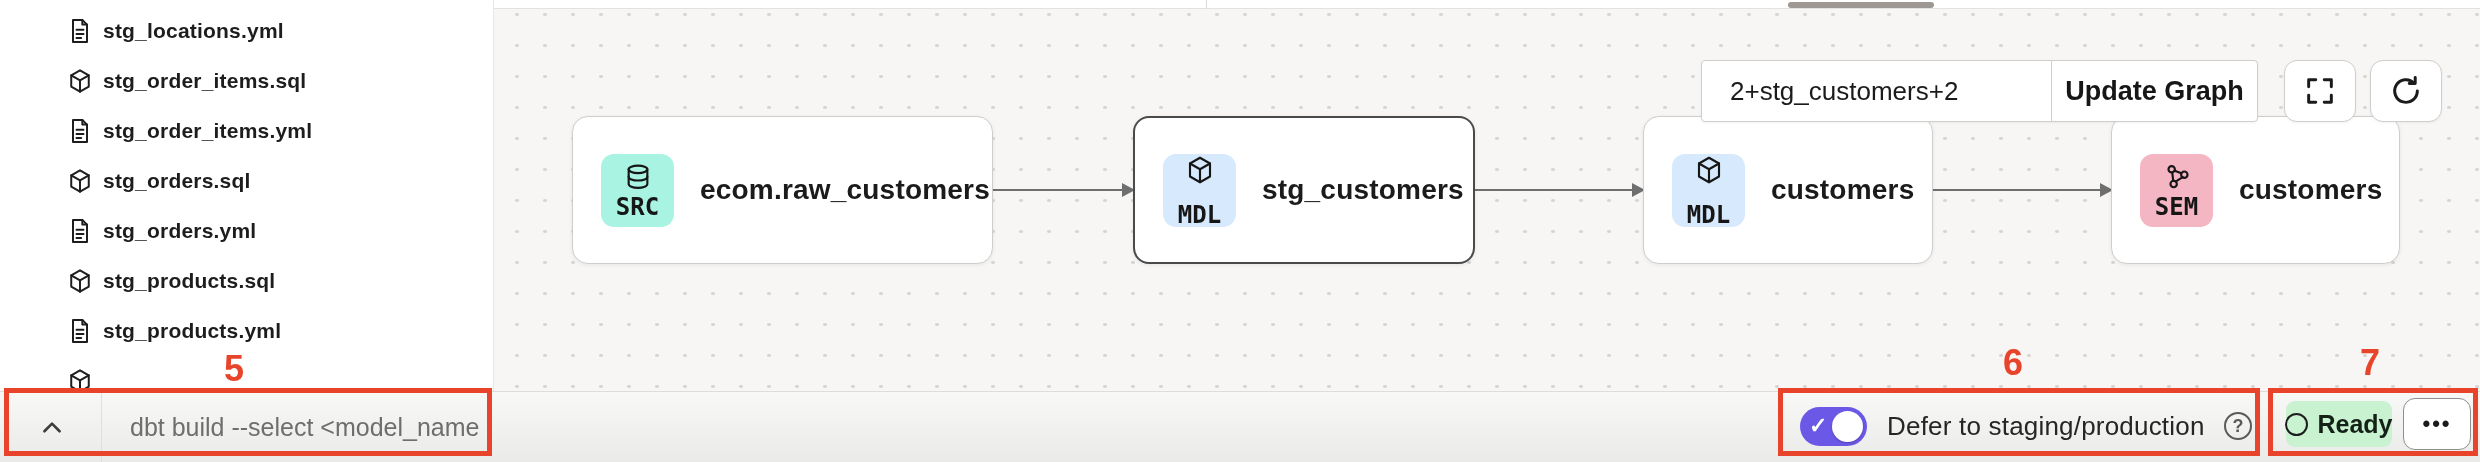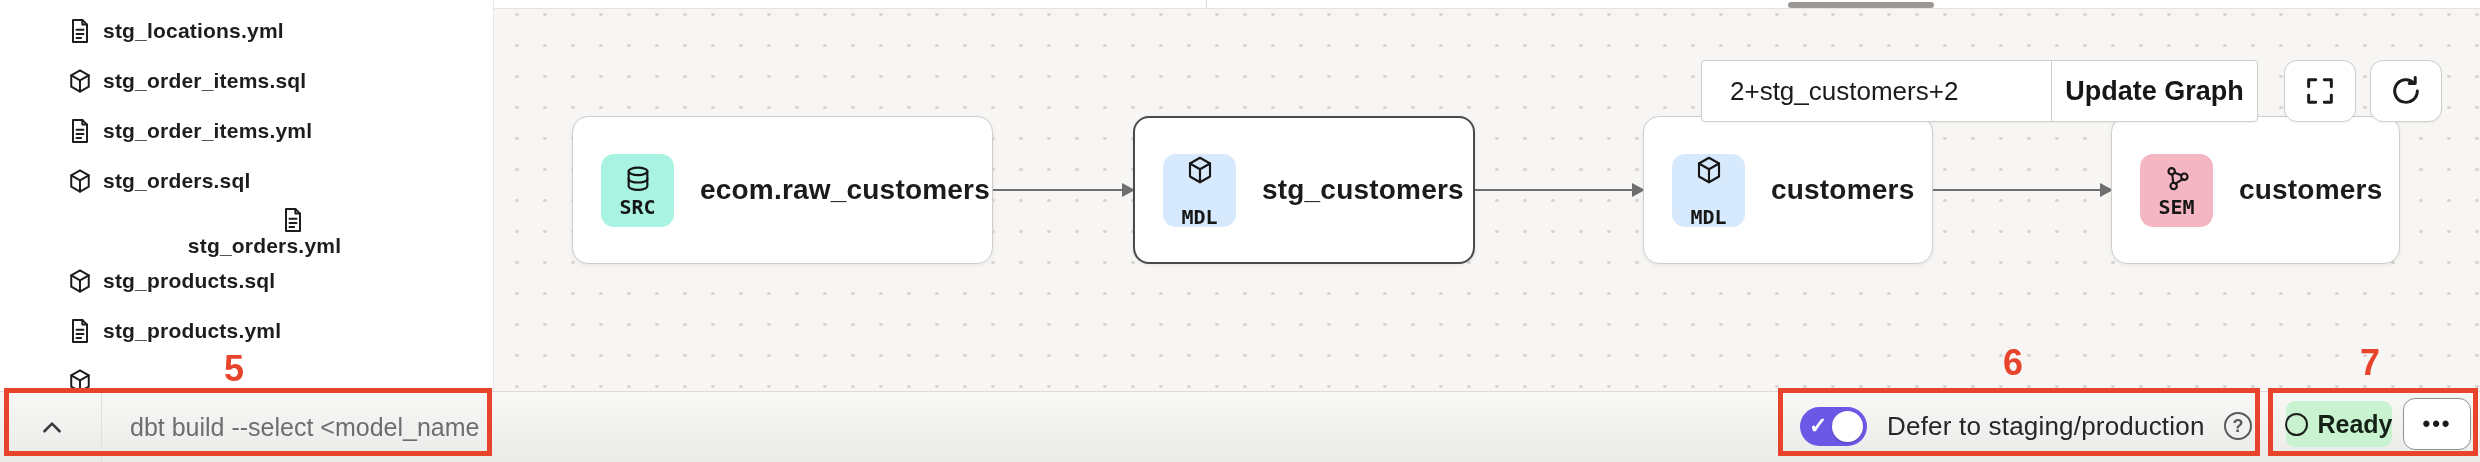--- a/index.html
+++ b/index.html
@@ -33,21 +33,21 @@
   .edge .ah { position:absolute; right:-2px; top:-6px; width:0; height:0;
     border-left:13px solid #6f6f6f; border-top:7px solid transparent; border-bottom:7px solid transparent; }
 
   .node { position:absolute; top:116px; height:148px; background:#ffffff;
     border:1.5px solid #cfcecb; border-radius:16px; display:flex; align-items:center;
     box-shadow:0 1px 4px rgba(0,0,0,.07); cursor:pointer; }
   .node.selected { border:2.5px solid #4a4a4a; }
   .badge { width:73px; height:73px; border-radius:13px; margin-left:28px; flex:none;
     display:flex; flex-direction:column; align-items:center; justify-content:center; gap:1px; }
   .badge svg { width:32px; height:32px; stroke:#161616; fill:none; stroke-width:1.6; stroke-linejoin:round; stroke-linecap:round; }
-  .badge .blabel { font-family:"DejaVu Sans Mono", monospace; font-size:20px; font-weight:600; color:#161616; line-height:1; }
+  .badge .blabel { font-family:"DejaVu Sans Mono", monospace; font-size:24px; font-weight:600; color:#161616; line-height:1; }
   .badge.src { background:#a9f3e2; }
   .badge.mdl { background:#d7e9fc;justify-content:space-between; }
   .badge.sem { background:#f5b6c3; }
   .node-title { margin-left:26px; margin-right:34px; font-size:28px; font-weight:700; color:#1b1b1b; letter-spacing:.2px; white-space:nowrap; }
 
   
   .selector-group { position:absolute; left:1701px; top:60px; width:557px; height:62px;
     background:#ffffff; border:1.5px solid #cfcecb; border-radius:4px;
     display:flex; align-items:stretch; overflow:hidden; box-shadow:0 1px 3px rgba(0,0,0,.05); }
   .selector-input { width:349px; border:none; outline:none; background:transparent;
@@ -147,21 +147,21 @@
     </div>
     <div class="file-item" style="top:156px;">
       <span class="ficon">
           <svg viewBox="0 0 24 24">
             <path d="M12 2.8l7.5 4.3v9.8L12 21.2l-7.5-4.3V7.1z"></path>
             <path d="M4.5 7.1L12 11.4l7.5-4.3M12 11.4v9.8"></path>
           </svg>
         </span>
       <span class="fname">stg_orders.sql</span>
     </div>
-    <div class="file-item" style="top:206px;flex-direction:column;">
+    <div class="file-item" style="top:206px;">
       <span class="ficon">
           <svg viewBox="0 0 24 24">
             <path d="M6 2.5h8l4 4V21.5H6z"></path>
             <path d="M14 2.5v4h4"></path>
             <path d="M9 11h6M9 14.5h6M9 18h4"></path>
           </svg>
         </span>
       <span class="fname">stg_orders.yml</span>
     </div>
     <div class="file-item" style="top:256px;align-items:center;">

